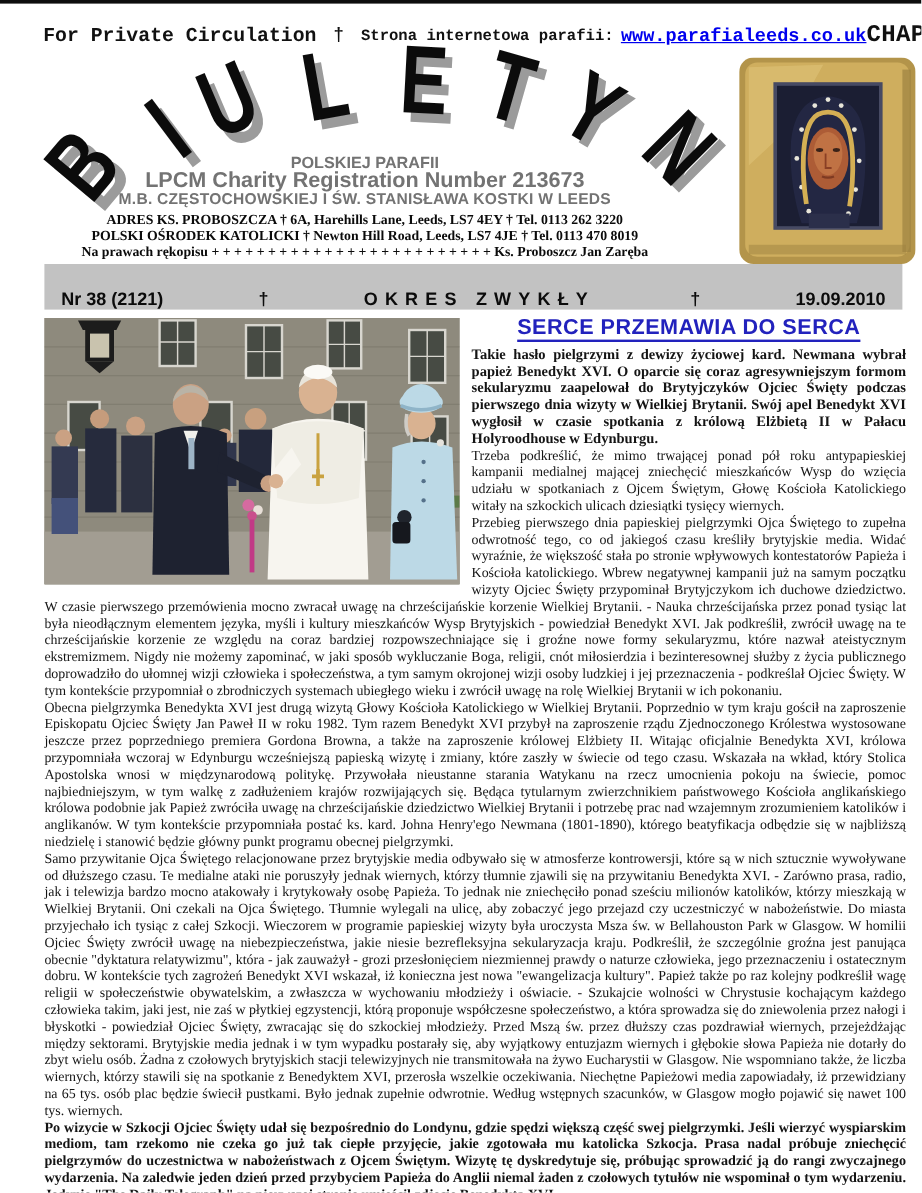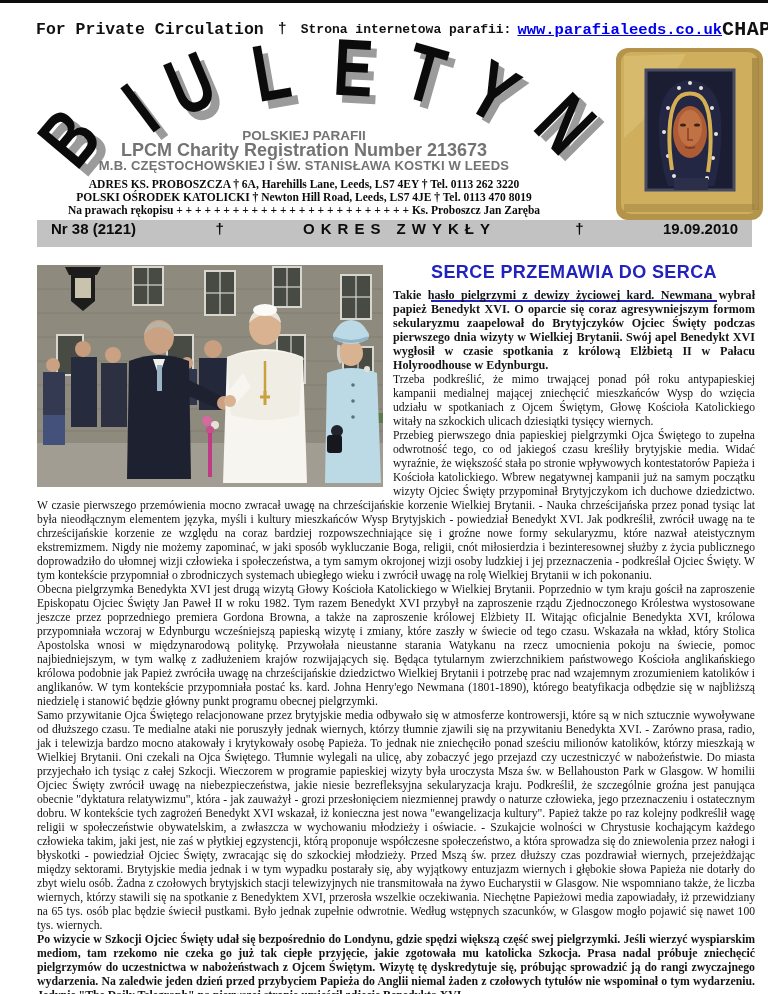--- a/index.html
+++ b/index.html
@@ -26,33 +26,33 @@
   .subtitles{position:absolute;top:84px;left:0;right:160px;text-align:center;
              font-family:Liberation Sans, sans-serif;font-weight:bold;color:#737373;}
   .subtitles .s1{font-size:13.5px;line-height:15px;}
   .subtitles .s2{font-size:18px;line-height:15px;}
   .subtitles .s3{font-size:13px;line-height:15px;letter-spacing:.2px;}
   .addresses{position:absolute;top:134px;left:0;right:160px;text-align:center;
              font-family:"Liberation Serif",serif;font-weight:bold;font-size:11.5px;line-height:12.8px;color:#0b0b0b;}
   .icon-frame{position:absolute;top:4px;right:5px;width:147px;height:172px;}
 
   
-  .issue-bar{position:absolute;top:220px;left:37px;right:16px;height:27px;background:#c2c2c2;
-             display:flex;align-items:flex-start;justify-content:space-between;padding:0 14px;box-sizing:border-box;
+  .issue-bar{position:absolute;top:220px;left:37px;right:16px;height:38px;background:#c2c2c2;
+             display:flex;align-items:flex-end;justify-content:space-between;padding:0 14px;box-sizing:border-box;
              font-family:"Liberation Sans",sans-serif;font-weight:bold;font-size:15px;color:#0b0b0b;}
   .issue-bar .season{letter-spacing:6px;}
   .issue-bar .dag{font-size:15px;}
 
   
   .article{position:absolute;top:262px;left:37px;right:13px;font-size:11.6px;line-height:1.21;
            text-align:justify;color:#141414;}
   .photo{float:left;width:346px;height:222px;margin:3px 10px 2px 0;background:#8e8a7d;}
   .headline{margin:0 0 4px 0;text-align:center;font-family:"Liberation Sans",sans-serif;
             font-weight:bold;font-size:18px;letter-spacing:.4px;color:#2222bd;}
-  .headline .u{border-bottom:2.5px solid #2222bd;padding-bottom:18px;}
+  .headline .u{border-bottom:2.5px solid #2222bd;padding-bottom:1px;}
   .article p{margin:0;}
   .article p.lead{font-weight:bold;font-size:12.1px;line-height:1.17;padding-left:32px;}
   .article p.closing{font-weight:bold;font-size:11.8px;line-height:1.18;}
 </style>
 </head>
 <body>
 
 <div class="page">
   <div class="topline"></div>
 

